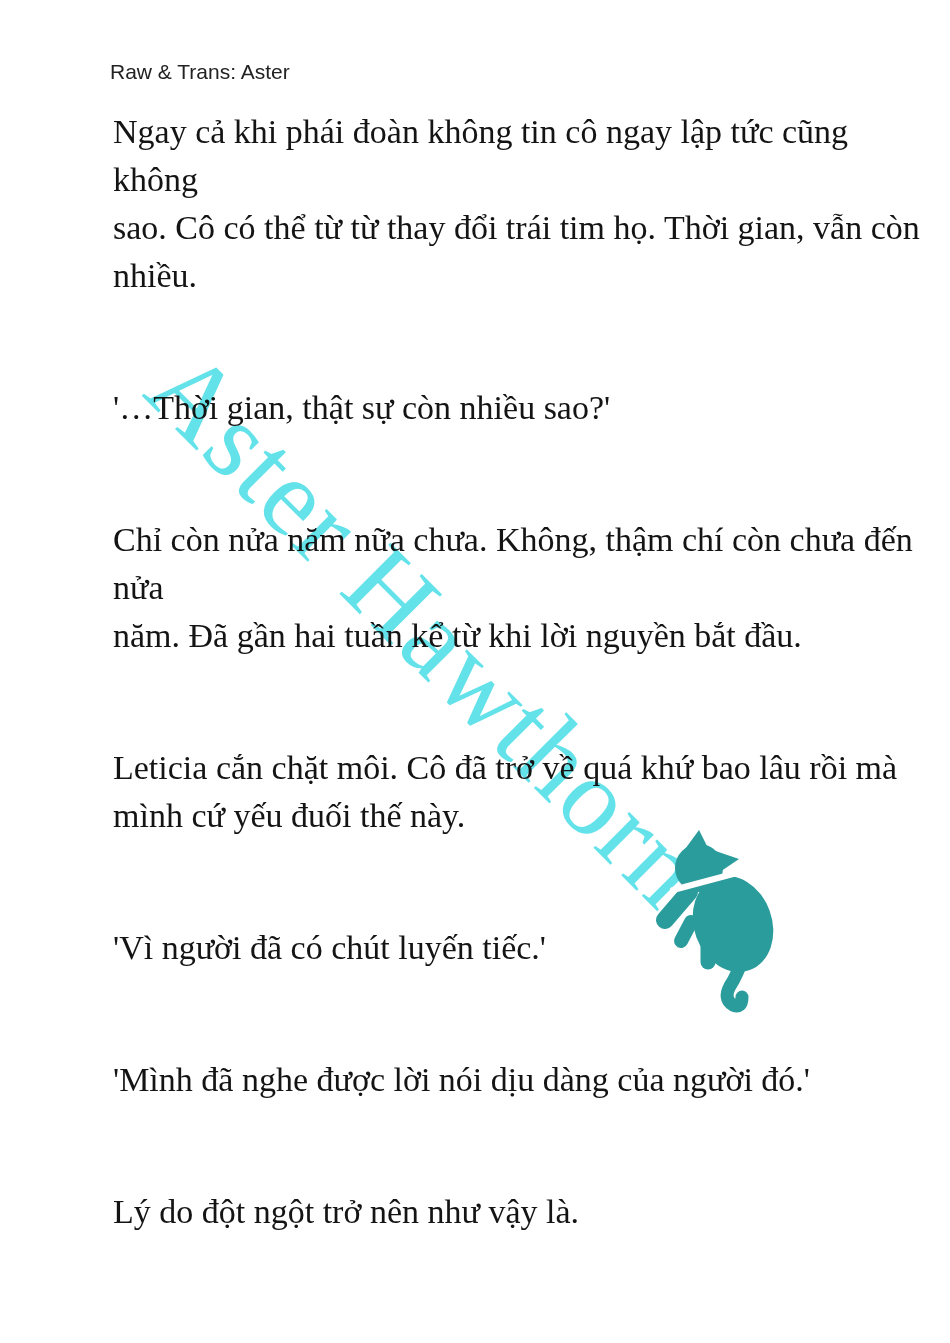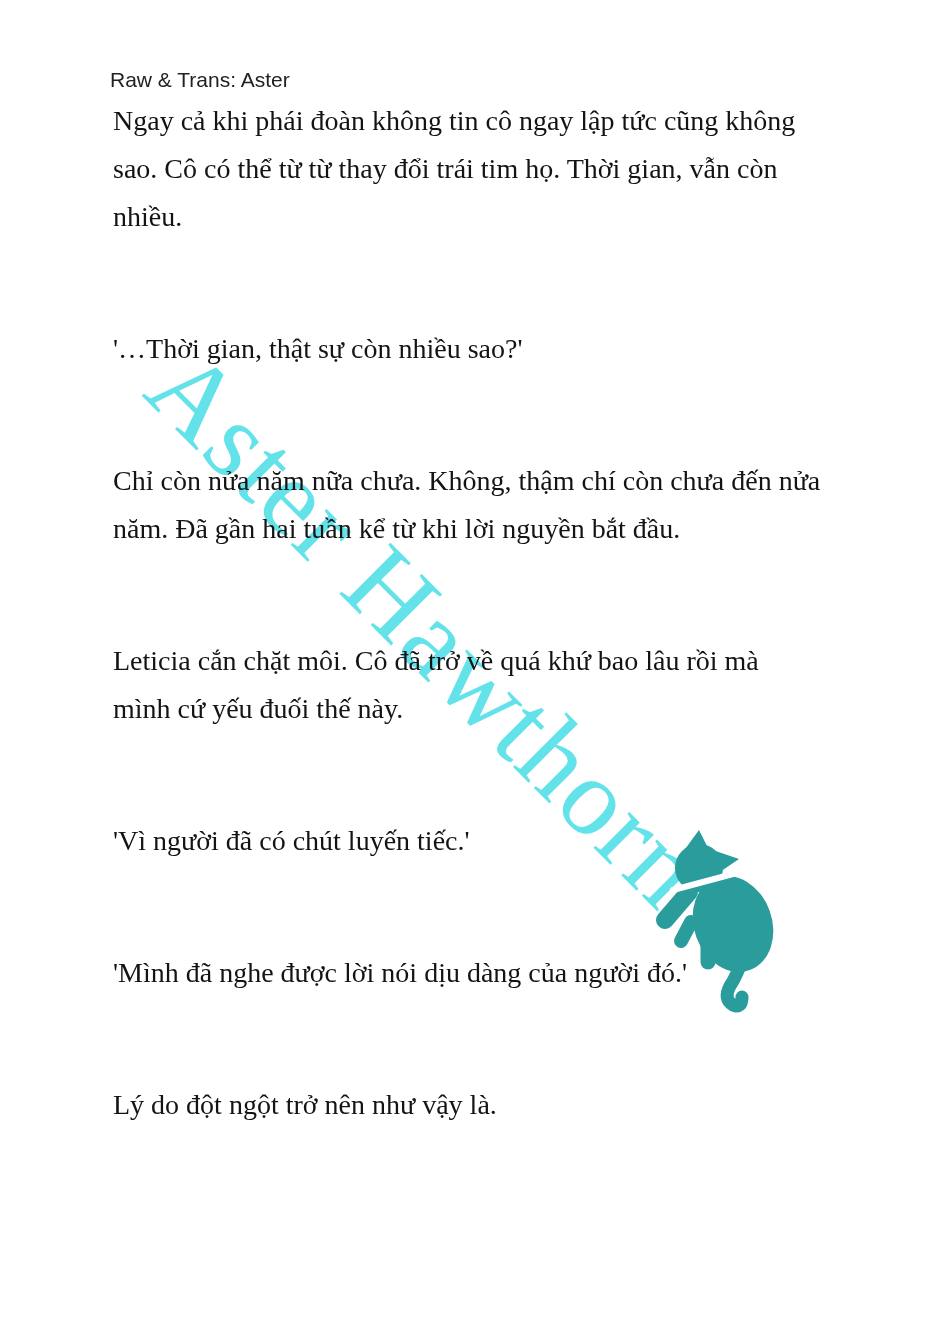--- a/index.html
+++ b/index.html
@@ -11,21 +11,21 @@
     position: relative;
     width: 950px;
     height: 1343px;
     background: #ffffff;
     overflow: hidden;
     font-family: "Liberation Serif", serif;
   }
   .credit {
     position: absolute;
     left: 110px;
-    top: 68px;
+    top: 60px;
     font-family: "Liberation Sans", sans-serif;
     font-size: 21px;
     color: #222222;
     z-index: 3;
     white-space: nowrap;
   }
   .watermark {
     position: absolute;
     left: 206px;
     top: 330px;
@@ -35,24 +35,24 @@
     letter-spacing: 2px;
     transform: rotate(45deg);
     transform-origin: 0 0;
     white-space: nowrap;
     z-index: 1;
     pointer-events: none;
   }
   .content {
     position: absolute;
     left: 113px;
-    top: 97px;
+    top: 108px;
     width: 820px;
     z-index: 2;
-    font-size: 28px;
+    font-size: 34px;
     line-height: 48px;
     color: #141414;
   }
   .content p {
     margin: 0 0 84px 0;
     white-space: pre-line;
     text-align: left;
   }
   .cat {
     position: absolute;

